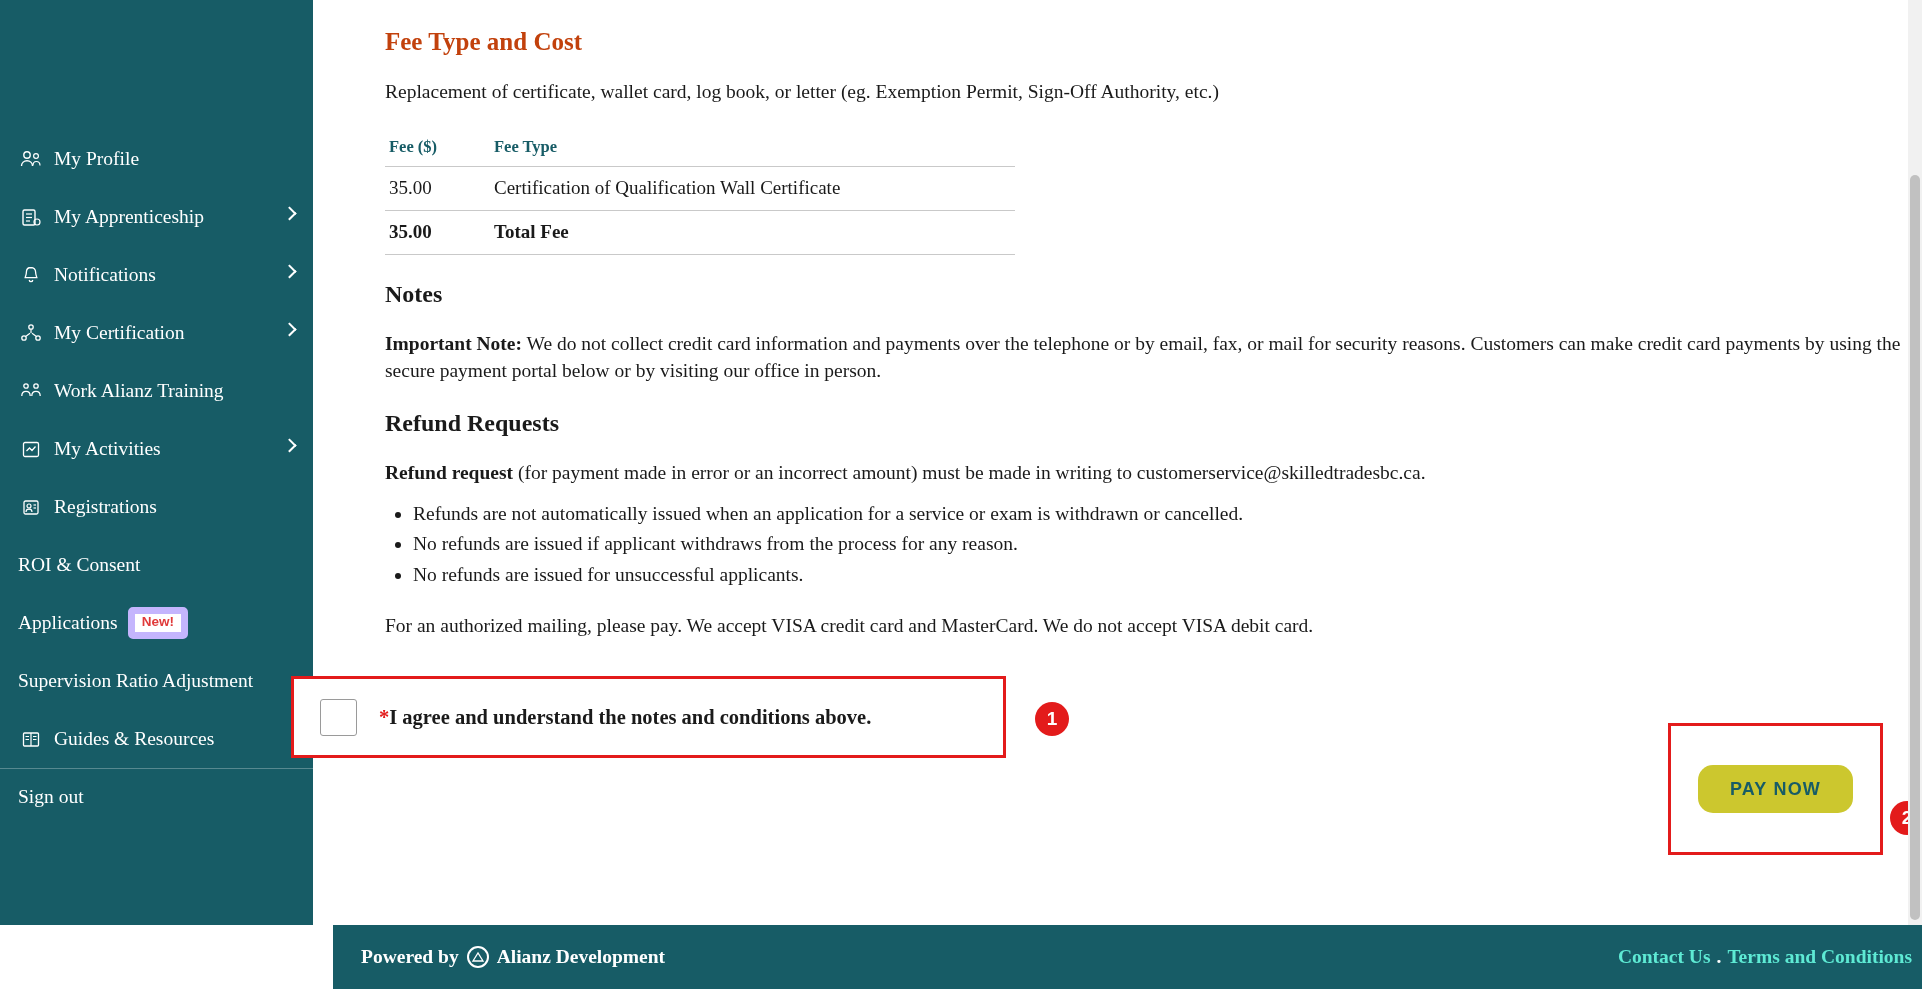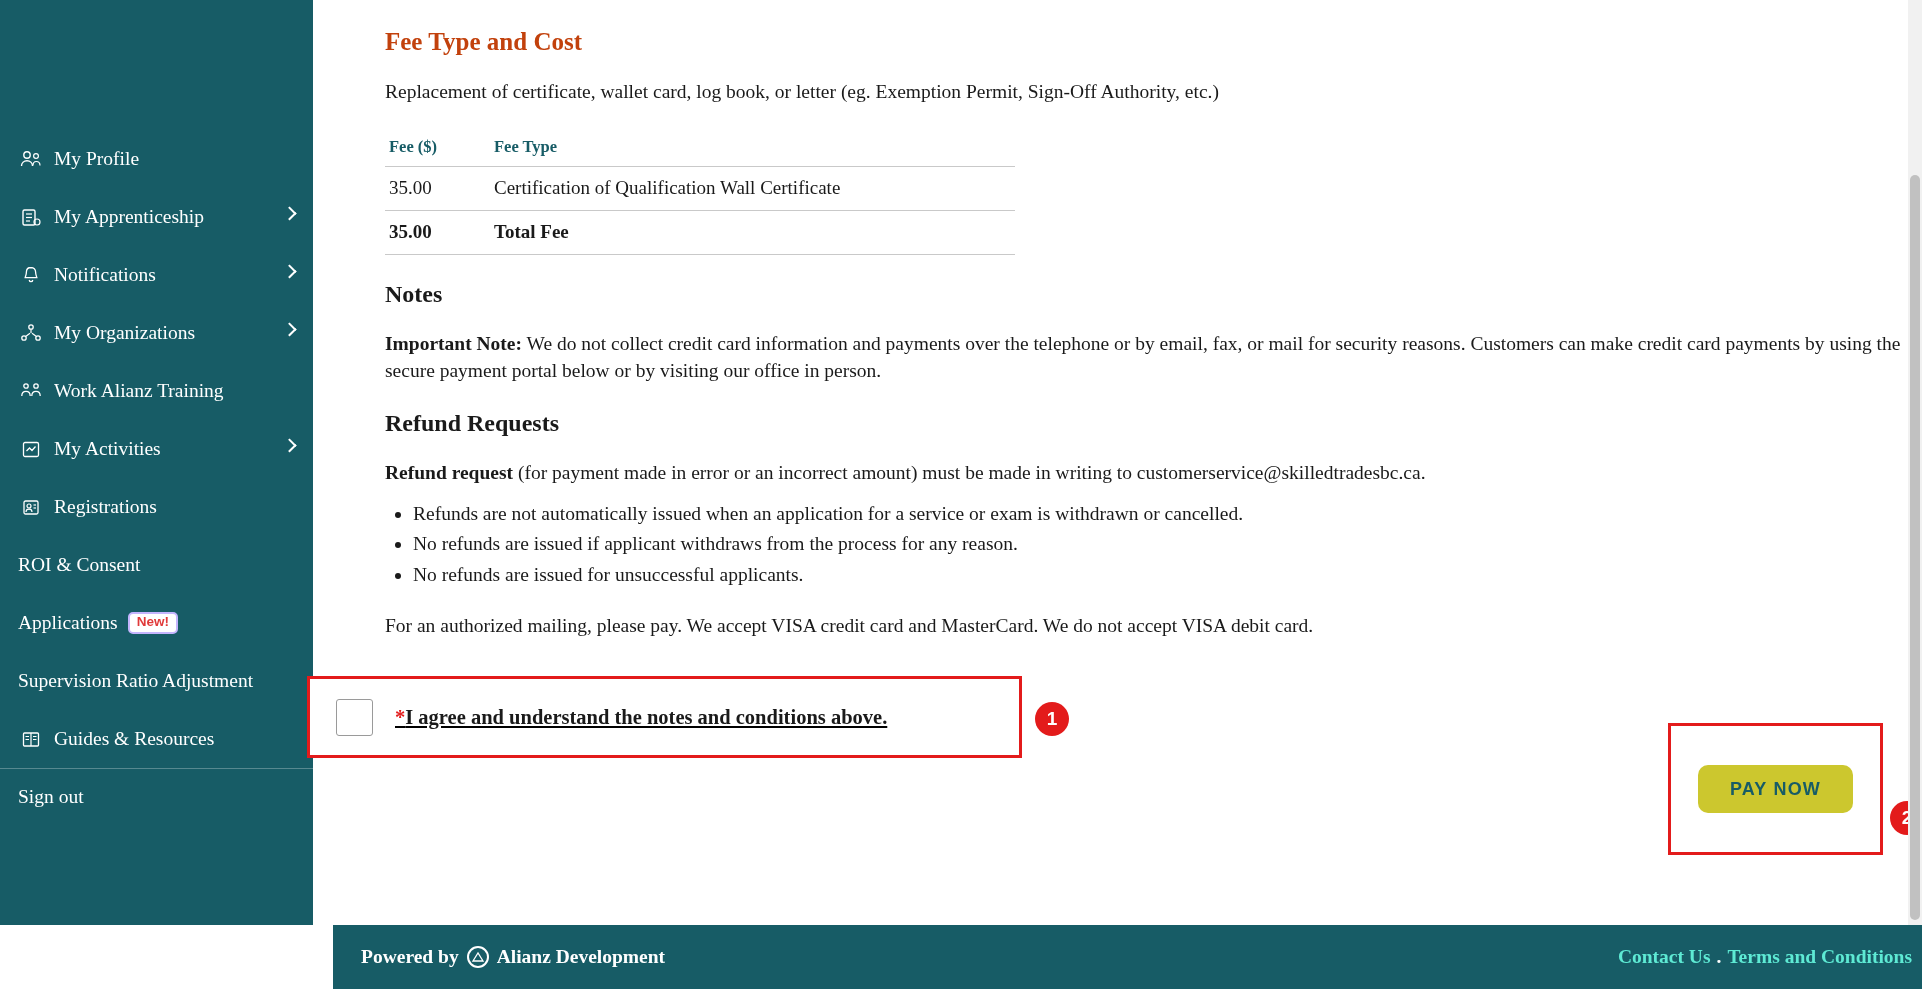--- a/index.html
+++ b/index.html
@@ -83,21 +83,21 @@
     left: 0; top: 0;
     width: 313px;
     height: 1px;
     background: rgba(255,255,255,0.28);
   }
   .badge-new {
     display: inline-block;
     margin-left: 10px;
     background: #ffffff;
     color: #e03a3a;
-    border: 2px solid #c4b5fd;
+    border: 7px solid #c4b5fd;
     border-radius: 5px;
     font-family: "Liberation Sans", sans-serif;
     font-size: 13.5px;
     font-weight: 700;
     padding: 1px 7px 2px 7px;
     line-height: 1.1;
   }
 
   
   .main {
@@ -221,21 +221,21 @@
     align-items: center;
     justify-content: center;
     background: #ffffff;
   }
   .pay-btn {
     width: 155px;
     height: 48px;
     background: #ccc72e;
     color: #175c66;
     border: none;
-    border-radius: 10px;
+    border-radius: 15px;
     font-family: "Liberation Sans", sans-serif;
     font-size: 18px;
     font-weight: 700;
     letter-spacing: 1.2px;
     cursor: pointer;
   }
 
   
   .footer {
     position: absolute;
@@ -351,21 +351,21 @@
         <span class="ic">
           <svg width="22" height="20" viewBox="0 0 22 20">
               <circle cx="11" cy="4" r="2.2" fill="none" stroke="#fff" stroke-width="1.3"></circle>
               <circle cx="4" cy="15" r="2.2" fill="none" stroke="#fff" stroke-width="1.3"></circle>
               <circle cx="18" cy="15" r="2.2" fill="none" stroke="#fff" stroke-width="1.3"></circle>
               <line x1="11" y1="6.3" x2="11" y2="10" stroke="#fff" stroke-width="1.2"></line>
               <line x1="5.6" y1="13.4" x2="10" y2="10.3" stroke="#fff" stroke-width="1.2"></line>
               <line x1="16.4" y1="13.4" x2="12" y2="10.3" stroke="#fff" stroke-width="1.2"></line>
             </svg>
         </span>
-        <span>My Organizations</span>
+        <span>My Certification</span>
         <span class="chev"></span>
       </div>
 
       <div class="nav-item">
         <span class="ic">
           <svg width="22" height="20" viewBox="0 0 22 20">
               <circle cx="6" cy="5" r="2.2" fill="none" stroke="#fff" stroke-width="1.3"></circle>
               <circle cx="16" cy="5" r="2.2" fill="none" stroke="#fff" stroke-width="1.3"></circle>
               <path d="M1.8 15c0-3 2-4.6 4.2-4.6S10.2 12 10.2 15" fill="none" stroke="#fff" stroke-width="1.3"></path>
               <path d="M11.8 15c0-3 2-4.6 4.2-4.6s4.2 1.6 4.2 4.6" fill="none" stroke="#fff" stroke-width="1.3"></path>
@@ -470,21 +470,21 @@
     <ul class="bullets">
       <li>Refunds are not automatically issued when an application for a service or exam is withdrawn or cancelled.</li>
       <li>No refunds are issued if applicant withdraws from the process for any reason.</li>
       <li>No refunds are issued for unsuccessful applicants.</li>
     </ul>
 
     <p class="para">For an authorized mailing, please pay. We accept VISA credit card and MasterCard. We do not accept VISA debit card.</p>
 
   </div>
 
-  <div class="agree-wrap" style="left:307px;text-decoration:underline;">
+  <div class="agree-wrap" style="left:291px;">
     <div class="chk"></div>
     <div class="agree-label"><span class="req">*</span><span>I agree and understand the notes and conditions above.</span></div>
   </div>
 
   <div class="marker" id="marker-1">1</div>
 
   <div class="pay-wrap">
     <button class="pay-btn">PAY NOW</button>
   </div>
 

